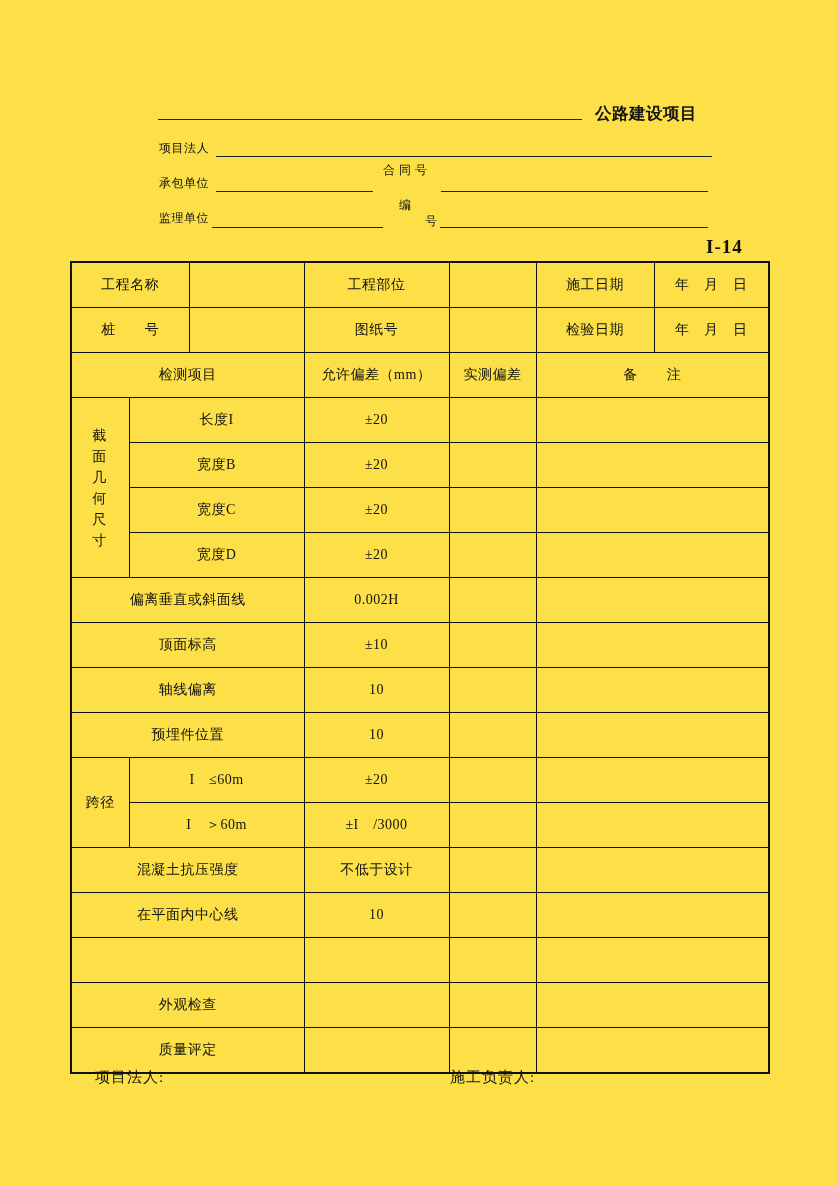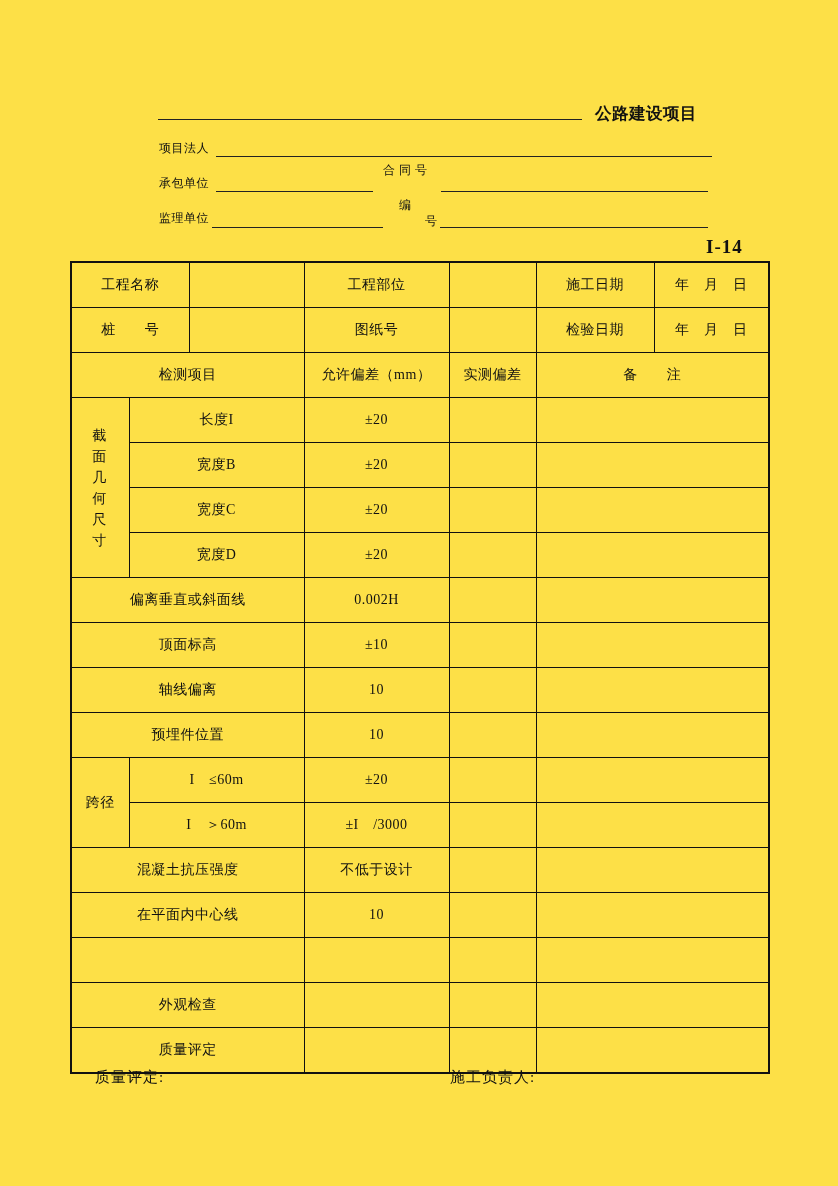--- a/index.html
+++ b/index.html
@@ -202,16 +202,16 @@
     </tr>
     <tr>
       <td colspan="3">质量评定</td>
       <td></td>
       <td></td>
       <td colspan="2"></td>
     </tr>
   </tbody>
     </table>
 
-  <div class="txt sig-1">质量评定:</div>
+  <div class="txt sig-1">项目法人:</div>
   <div class="txt sig-2">施工负责人:</div>
 
 </div>
 
 </body></html>

